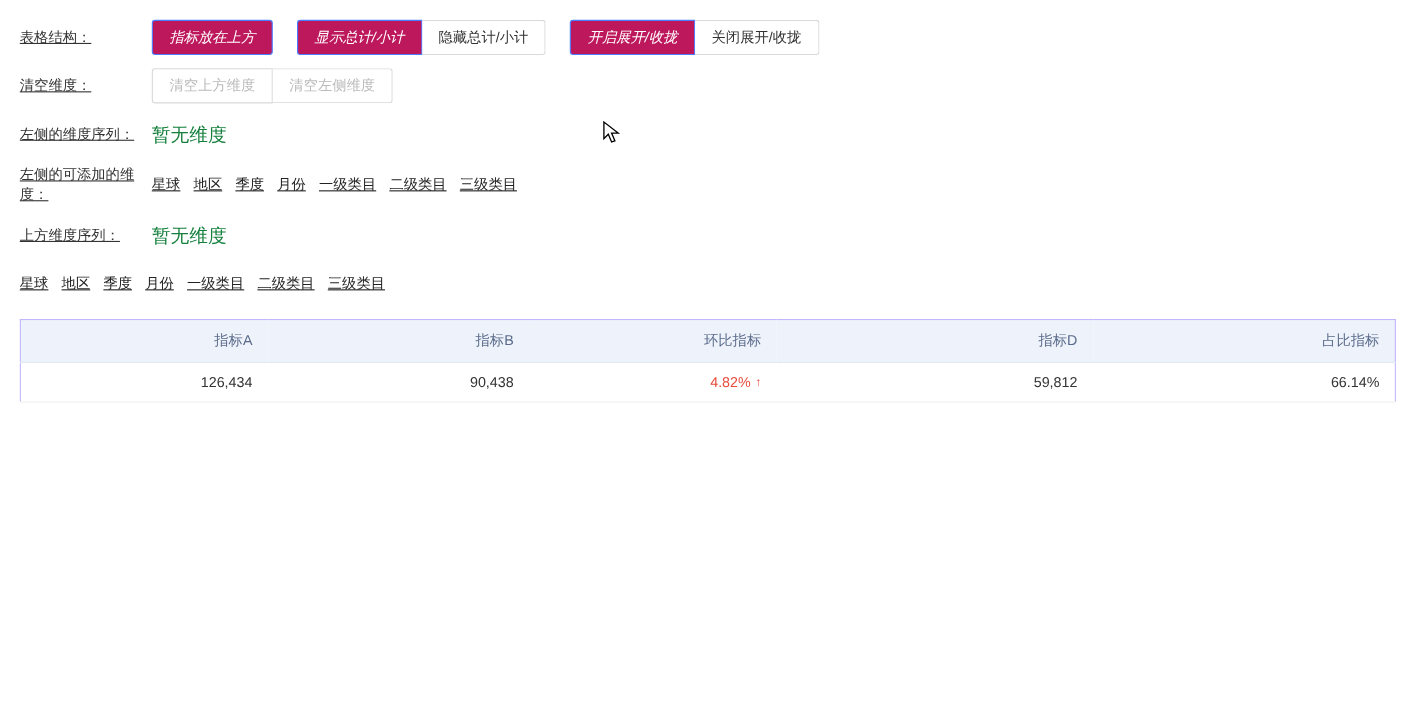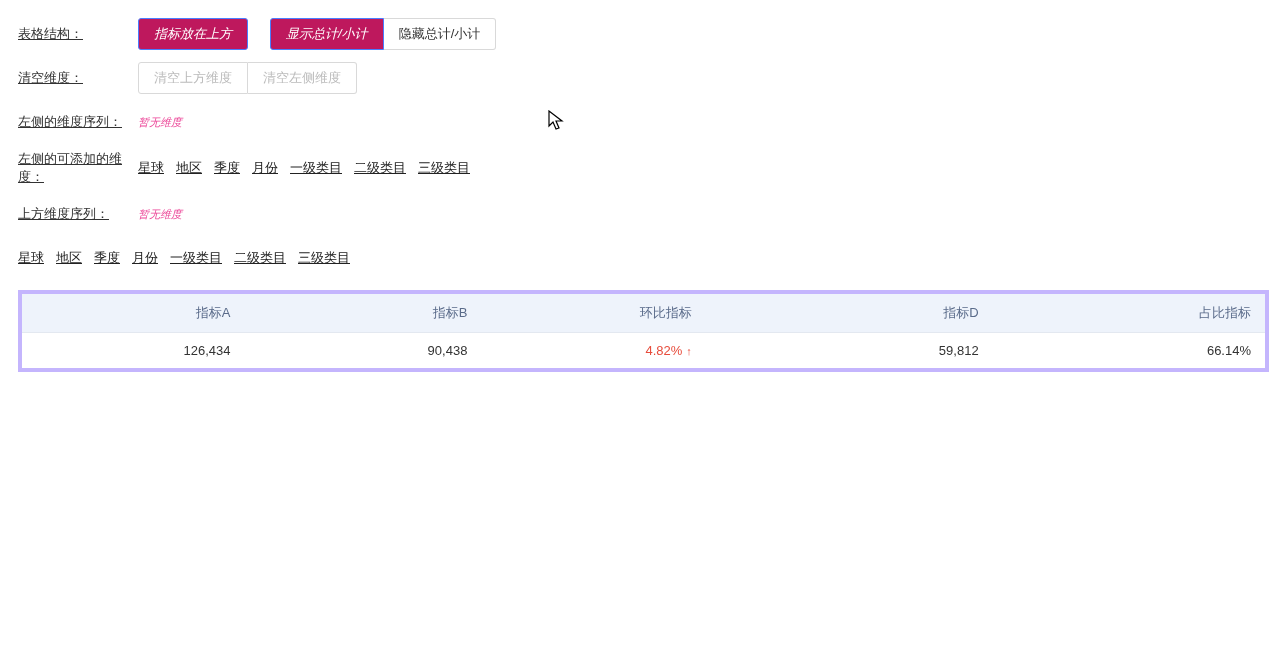--- a/index.html
+++ b/index.html
@@ -57,41 +57,40 @@
       color: #fff;
       border-color: #4a7dff;
       font-style: italic;
     }
     .btn.disabled {
       color: #bbb;
       cursor: not-allowed;
       background: #fff;
     }
     .placeholder-text {
-      color: #ec4899;
-      font-size: 11px;
-      font-style: italic;
+      color: #15803d;
+      font-size: 17px;
     }
     .dim-links {
       display: flex;
       gap: 12px;
       flex-wrap: wrap;
       justify-content: flex-end;
     }
     .dim-link {
       color: #222;
       text-decoration: underline;
       font-size: 13px;
       cursor: pointer;
     }
     .table {
       width: 100%;
       border-collapse: collapse;
       margin-top: 16px;
-      border: 4px solid #c4b5fd;
+      border: 1px solid #c4b5fd;
     }
     .table th {
       background: #eef3fb;
       color: #5a6b8a;
       font-weight: normal;
       font-size: 13px;
       padding: 10px 14px;
       text-align: right;
       border-bottom: 1px solid #e3e8f0;
     }
@@ -125,20 +124,24 @@
 <body>
 
 <div class="row">
   <div class="row-label">表格结构：</div>
   <div class="btn-group">
     <button class="btn active">指标放在上方</button>
   </div>
   <div class="btn-group">
     <button class="btn active">显示总计/小计</button>
     <button class="btn">隐藏总计/小计</button>
+  </div>
+  <div class="btn-group">
+    <button class="btn active">开启展开/收拢</button>
+    <button class="btn">关闭展开/收拢</button>
   </div>
 </div>
 
 <div class="row">
   <div class="row-label">清空维度：</div>
   <div class="btn-group">
     <button class="btn disabled">清空上方维度</button>
     <button class="btn disabled">清空左侧维度</button>
   </div>
 </div>

